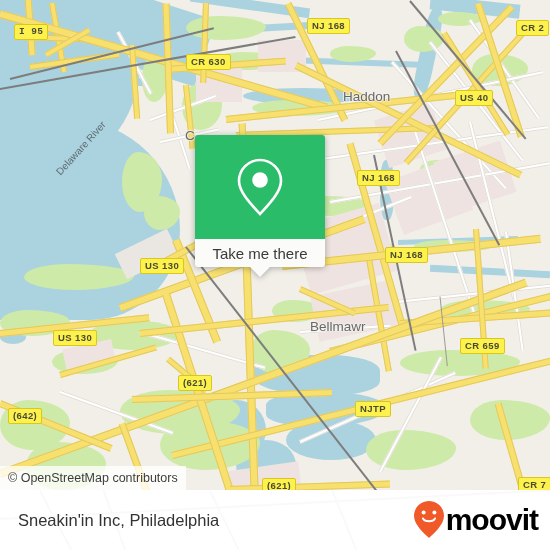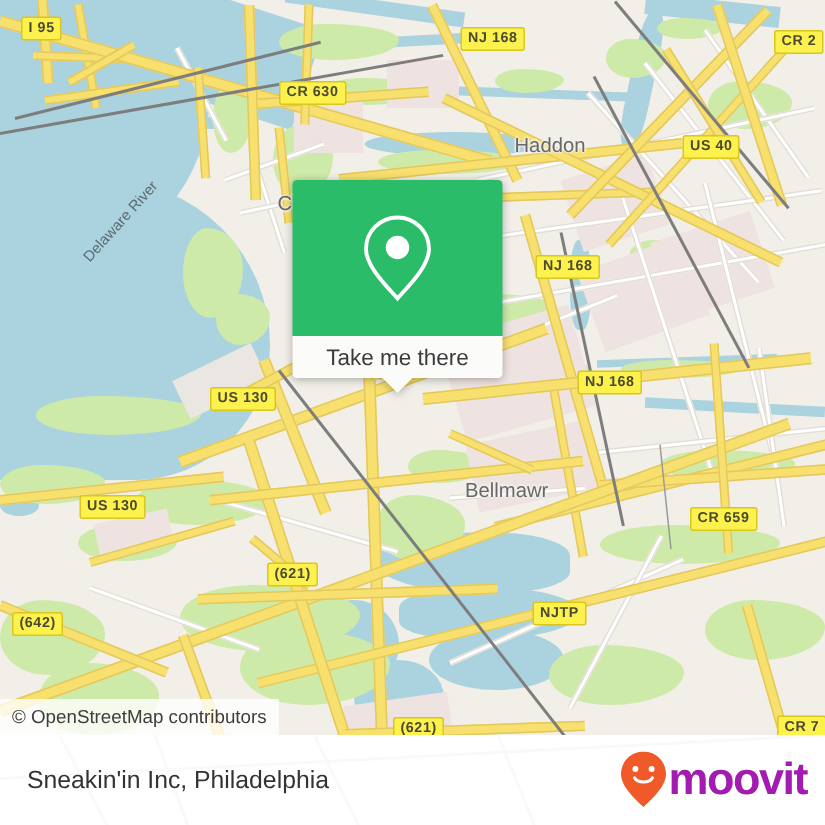--- a/index.html
+++ b/index.html
@@ -65,22 +65,22 @@
     position:absolute;
     color:#5f6b73;
     font-size:10px;
     white-space:nowrap;
     font-family:"Liberation Sans", sans-serif;
   }
 
   
   #popup{
     position:absolute;
-    left:195px; top:120px;
-    width:140px;
+    left:195px; top:135px;
+    width:130px;
     filter:drop-shadow(0 1px 3px rgba(0,0,0,.30));
     z-index:40;
   }
   #popup .phead{
     height:104px;
     background:#2bbc6a;
     border-radius:3px 3px 0 0;
     display:flex;align-items:center;justify-content:center;
   }
   #popup .pbody{
@@ -144,21 +144,21 @@
     font-family:"Liberation Sans", sans-serif;
   }
   #logo{
     position:absolute;
     right:12px; top:0; height:60px;
     display:flex;align-items:center;gap:2px;
   }
   #logo .wordmark{
     font-size:30px;
     font-weight:bold;
-    color:#a21caf;
+    color:#000000;
     letter-spacing:-1px;
     font-family:"Liberation Sans", sans-serif;
   }
 </style>
 </head>
 <body>
 
 <div id="screen">
 
   <div id="map">
@@ -319,21 +319,21 @@
       <div class="rail" style="left:440px;top:296px;width:70px;height:1px;transform:rotate(84deg);"></div>
     </div>
 
     <div class="layer">
       <div class="placelabel" style="left:310px;top:89px;margin-left:33px;">Haddon</div>
       <div class="placelabel" style="left:310px;top:319px;text-align:center;">Bellmawr</div>
       <div class="placelabel" style="left:185px;top:128px;">C</div>
 
       <div class="riverlabel" style="left:58px;top:168px;transform:rotate(-48deg);transform-origin:0 50%;">Delaware River</div>
 
-      <div class="shield" style="left:14px;top:11px;">I 95</div>
+      <div class="shield" style="left:14px;top:24px;font-family:Liberation Mono, monospace;">I 95</div>
       <div class="shield" style="left:186px;top:54px;">CR 630</div>
       <div class="shield" style="left:307px;top:18px;">NJ 168</div>
       <div class="shield" style="left:516px;top:20px;">CR 2</div>
       <div class="shield" style="left:455px;top:90px;">US 40</div>
       <div class="shield" style="left:357px;top:170px;">NJ 168</div>
       <div class="shield" style="left:385px;top:247px;">NJ 168</div>
       <div class="shield" style="left:140px;top:258px;">US 130</div>
       <div class="shield" style="left:53px;top:330px;">US 130</div>
       <div class="shield" style="left:460px;top:338px;text-align:center;">CR 659</div>
       <div class="shield" style="left:178px;top:375px;">(621)</div>

